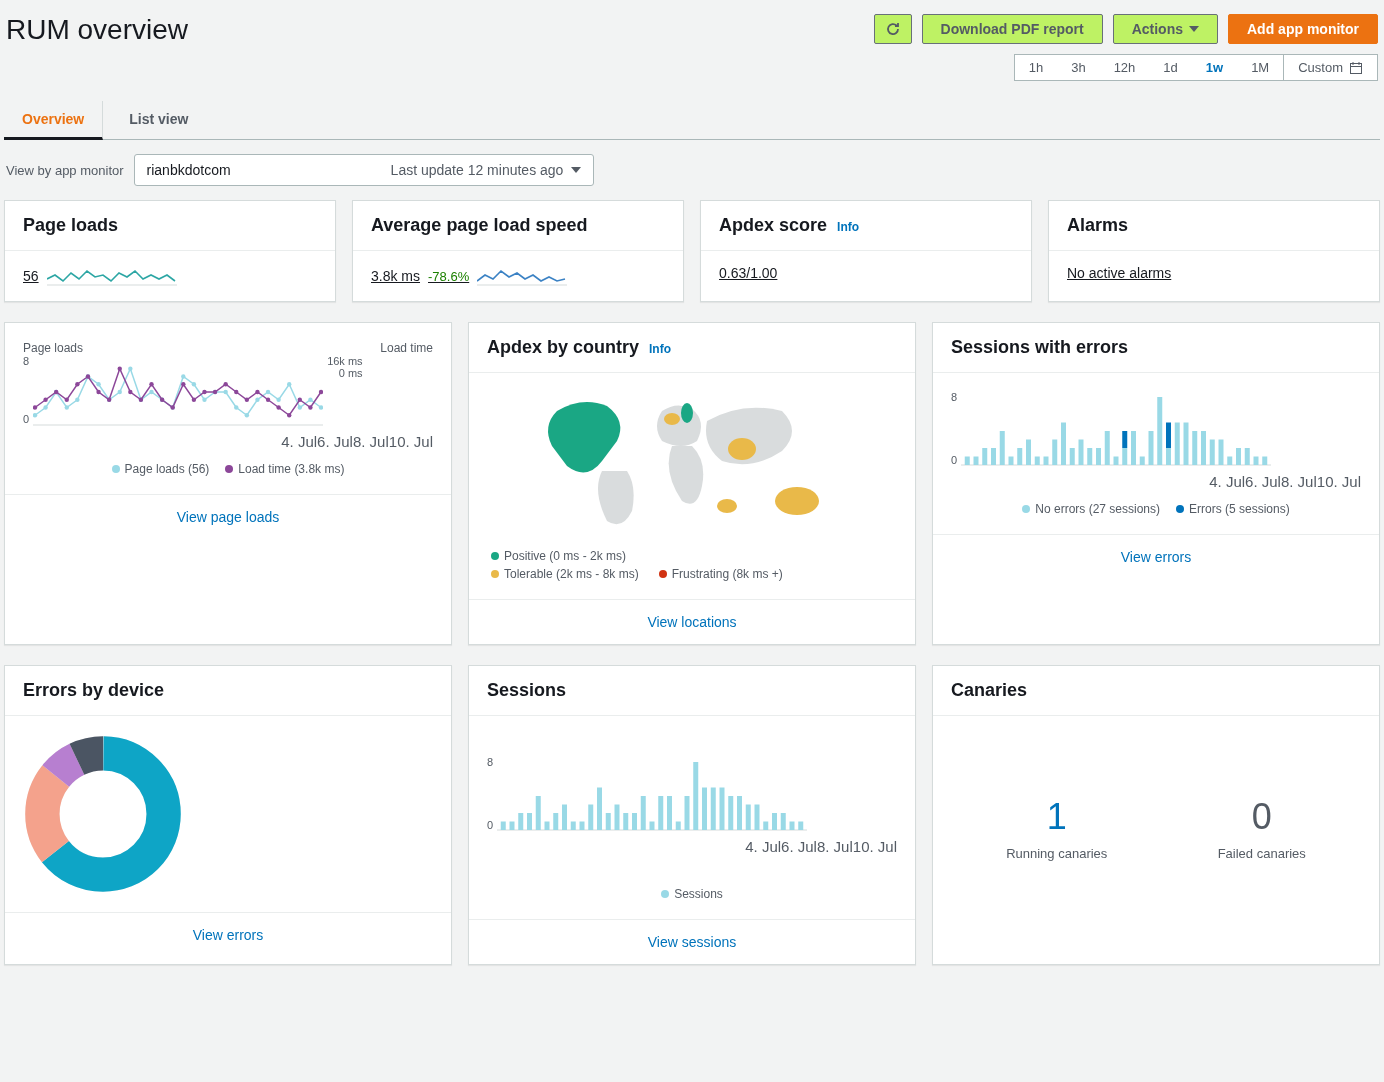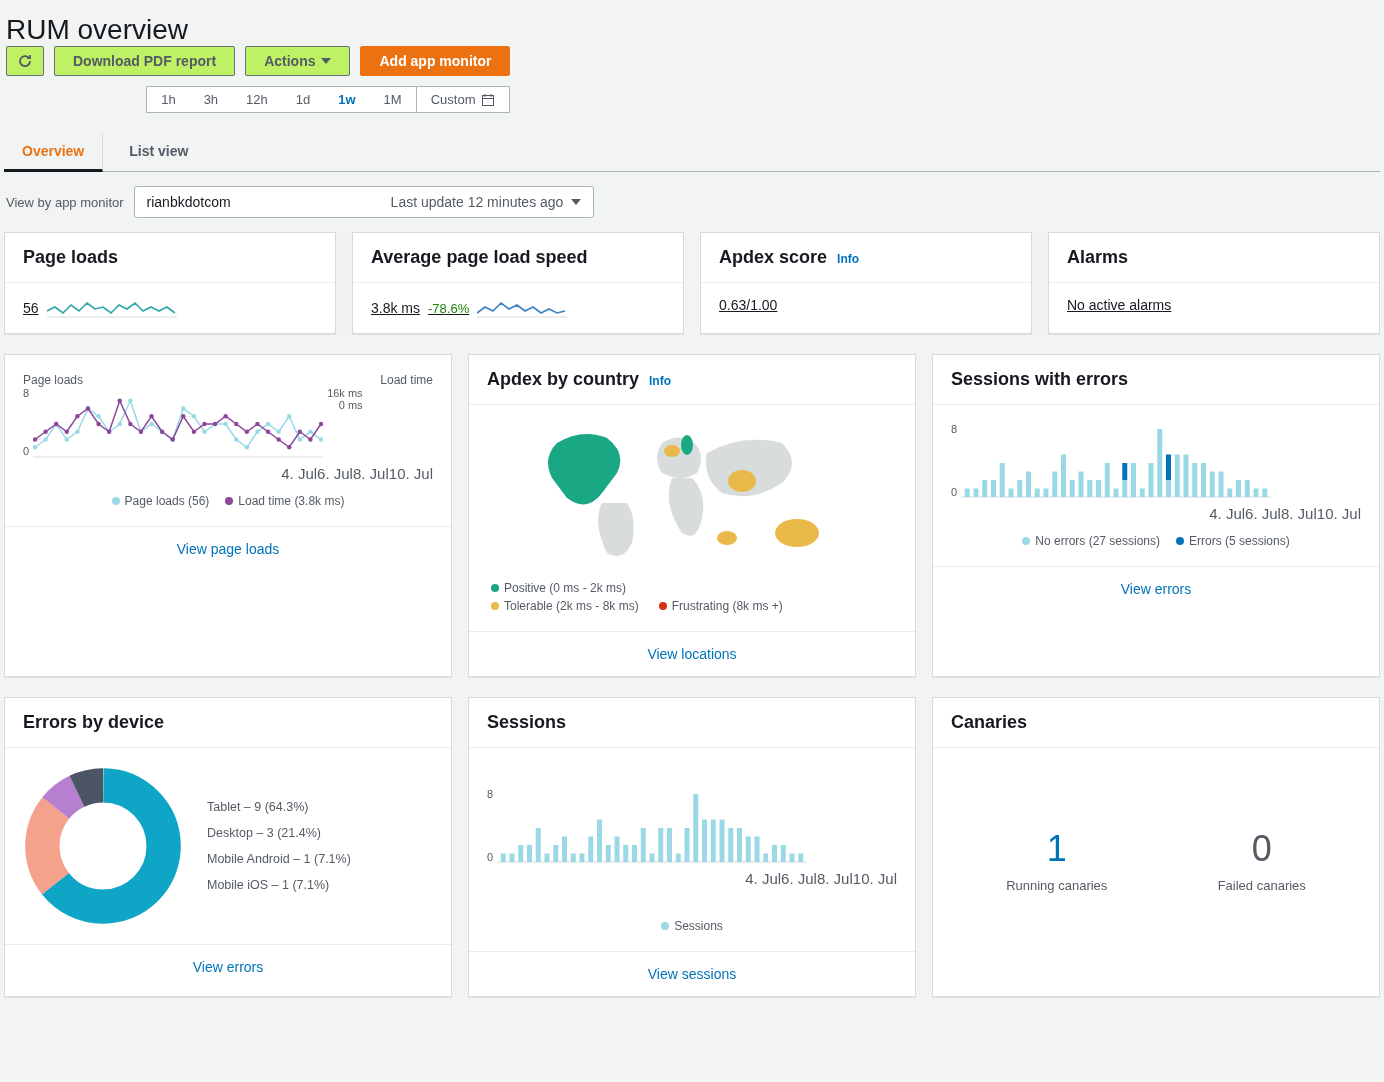--- a/index.html
+++ b/index.html
@@ -5,24 +5,23 @@
   * { box-sizing: border-box; margin: 0; padding: 0; }
   body {
     font-family: "Amazon Ember", "Helvetica Neue", Arial, sans-serif;
     background: #f2f3f3;
     color: #16191f;
     font-size: 14px;
     padding: 4px;
   }
   .header-row {
     display: flex;
-    justify-content: flex-end;
+    justify-content: space-between;
     align-items: flex-start;
     padding: 10px 2px 4px 2px;
-    flex-direction: column;
   }
   .page-title { font-size: 28px; font-weight: 400; color: #16191f; }
   .actions-row { display: flex; flex-direction: column; align-items: flex-end; gap: 10px; }
   .btn-group { display: flex; gap: 10px; }
   .btn {
     background: #bef264;
     border: 1px solid #687078;
     border-radius: 2px;
     padding: 6px 18px;
     font-size: 14px;
@@ -444,38 +443,20 @@
   <div class="card">
     <div class="card-head">Errors by device</div>
     <div class="donut-wrap">
       <svg width="160" height="160" viewBox="0 0 42 42" id="chart-donut">
           <circle cx="21" cy="21" r="15.915" fill="none" stroke="#eee" stroke-width="9"></circle>
           <circle cx="21" cy="21" r="15.915" fill="none" stroke="#0ea5c6" stroke-width="9" stroke-dasharray="64.3 35.7" stroke-dashoffset="25"></circle>
           <circle cx="21" cy="21" r="15.915" fill="none" stroke="#f4a28c" stroke-width="9" stroke-dasharray="21.4 78.6" stroke-dashoffset="-39.3"></circle>
           <circle cx="21" cy="21" r="15.915" fill="none" stroke="#b77fd0" stroke-width="9" stroke-dasharray="7.1 92.9" stroke-dashoffset="-60.699999999999996"></circle>
           <circle cx="21" cy="21" r="15.915" fill="none" stroke="#4b5563" stroke-width="9" stroke-dasharray="7.1 92.9" stroke-dashoffset="-67.8"></circle>
         </svg>
-      <div class="donut-legend">
-        <div>
-            <span class="dot" style="background:#0ea5c6"></span>
-            <span>Tablet – 9 (64.3%)</span>
-          </div>
-        <div>
-            <span class="dot" style="background:#f4a28c"></span>
-            <span>Desktop – 3 (21.4%)</span>
-          </div>
-        <div>
-            <span class="dot" style="background:#b77fd0"></span>
-            <span>Mobile Android – 1 (7.1%)</span>
-          </div>
-        <div>
-            <span class="dot" style="background:#4b5563"></span>
-            <span>Mobile iOS – 1 (7.1%)</span>
-          </div>
-      </div>
     </div>
     <div class="card-footer"><span class="link">View errors</span></div>
   </div>
 
   <div class="card">
     <div class="card-head">Sessions</div>
     <div class="chart-area" style="padding-top:40px">
       <div class="chart-svg-wrap">
         <div style="display:flex;flex-direction:column;justify-content:space-between;height:75px;">
           <span class="ytick">8</span>

